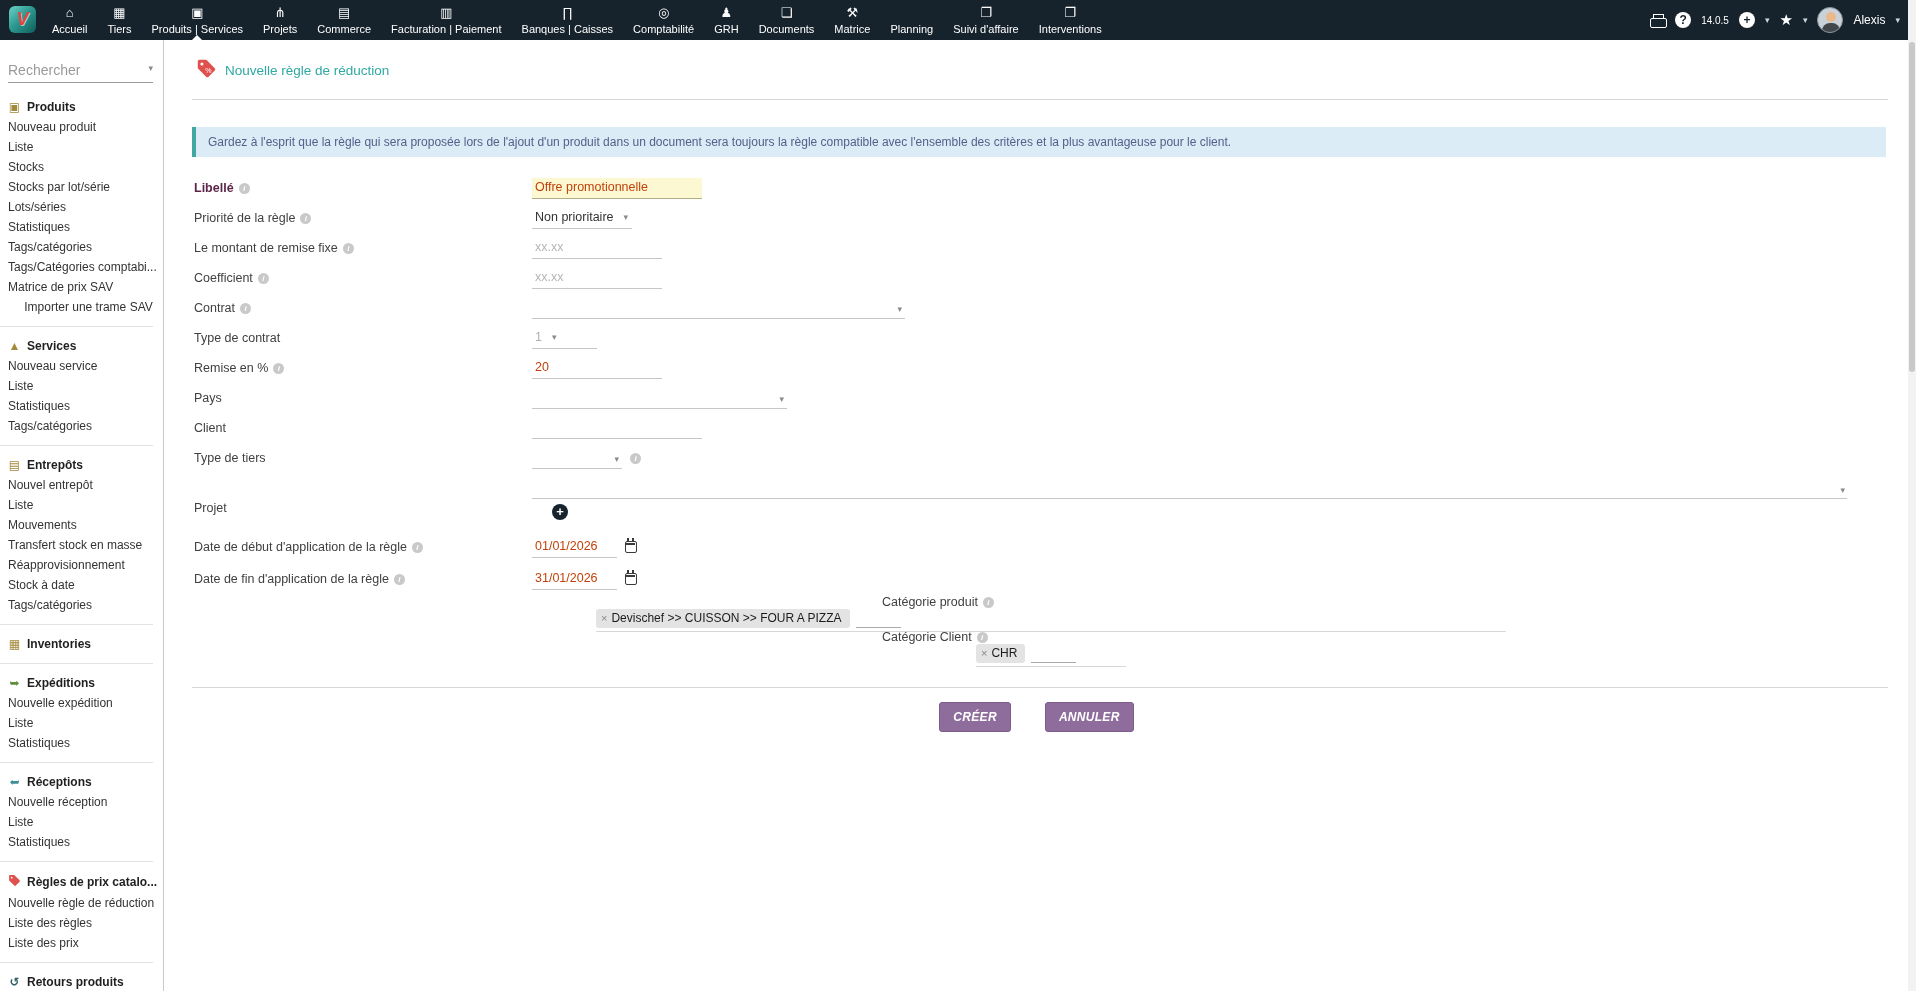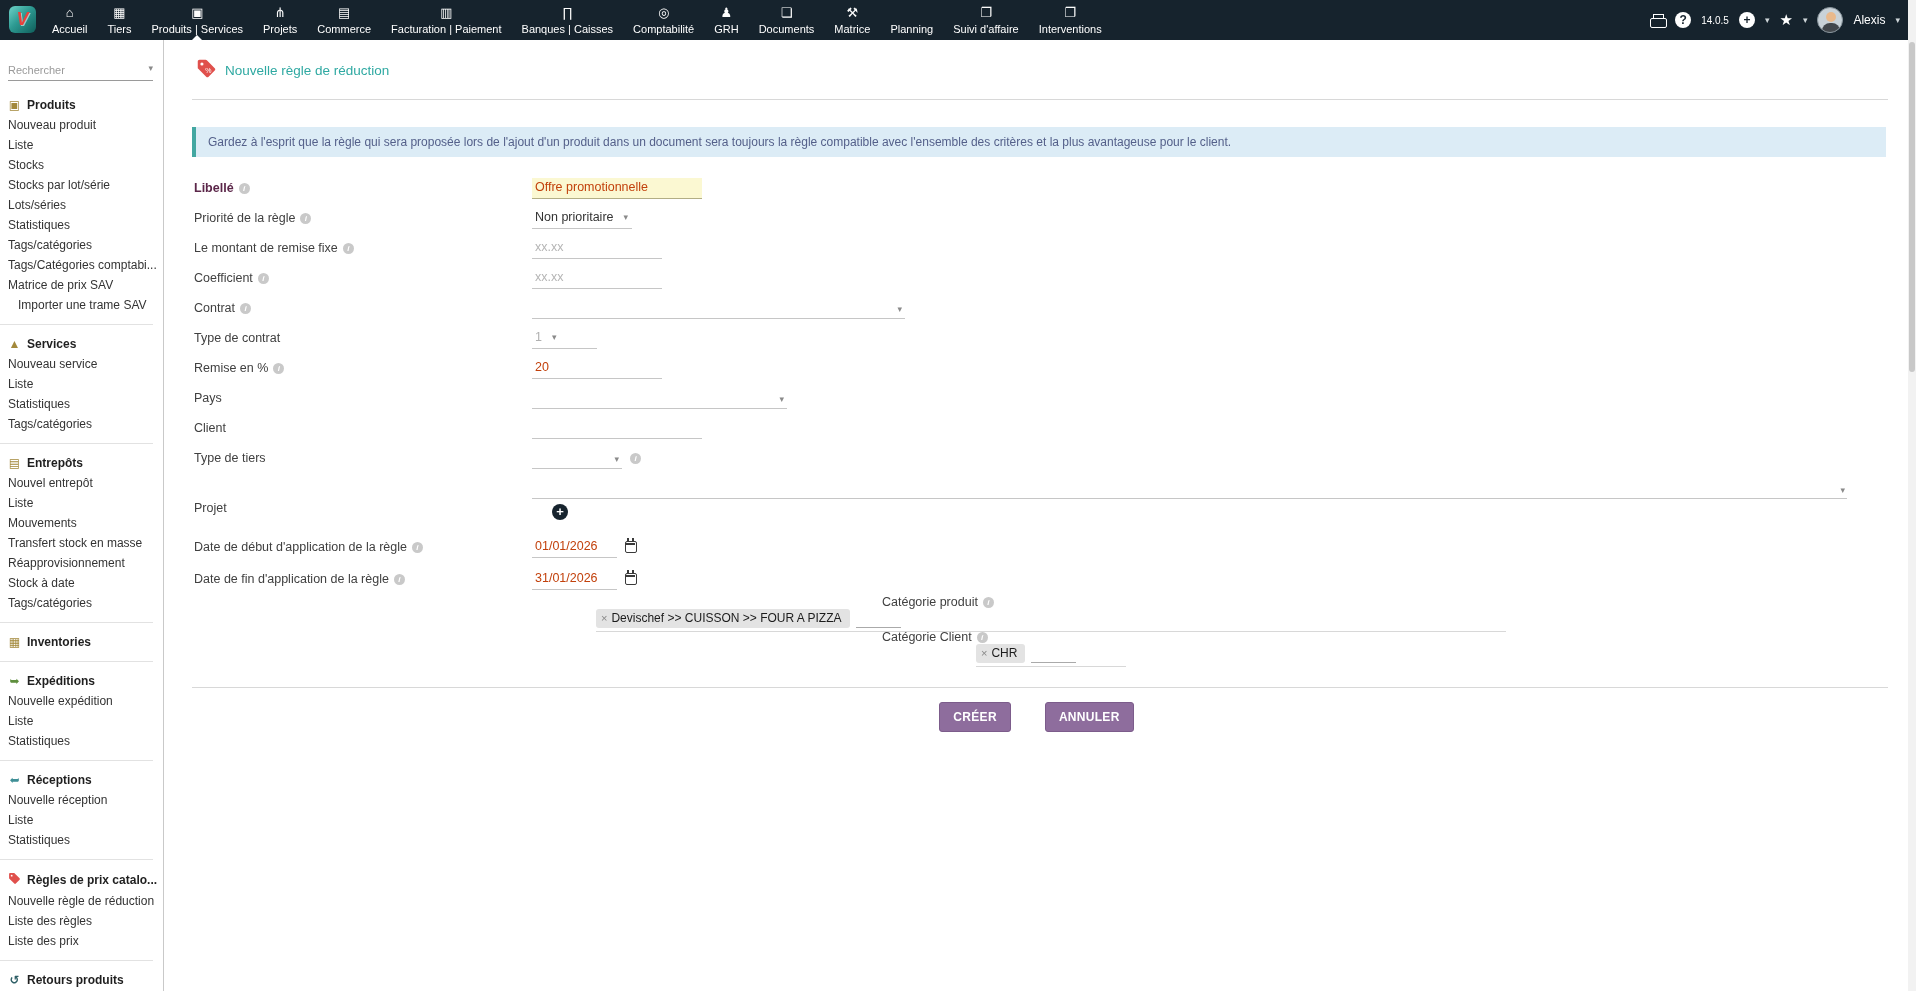--- a/index.html
+++ b/index.html
@@ -48,34 +48,34 @@
   .username { font-size:12px; }
 
   
   .vscroll { position:absolute; right:0; top:0; width:8px; height:991px; background:#f2f2f2; z-index:6; }
   .vthumb { margin:42px 1px 0; width:6px; height:330px; background:#c8c8c8; border-radius:3px; }
 
   
   .sidebar { position:absolute; left:0; top:40px; width:164px; height:951px;
     border-right:1px solid #c9c9c9; background:#fff; overflow:hidden; }
   .sb-search { margin:20px 10px 0 8px; position:relative; border-bottom:1px solid #9a9a9a; }
-  .sb-search input { width:100%; border:none; outline:none; font-size:11px; color:#444;
+  .sb-search input { width:100%; border:none; outline:none; font-size:14px; color:#444;
     padding:2px 14px 4px 0; background:transparent;
     font-family:"Liberation Sans","DejaVu Sans",sans-serif; }
   .sb-search input::placeholder { color:#9a9a9a; }
   .sb-search .arr { position:absolute; right:0; top:3px; font-size:9px; color:#8a8a8a; }
   .sb-div { border-top:1px solid #e2e2e2; margin:9px 10px 9px 0; }
   .sb-head { display:flex; align-items:center; gap:6px; padding:3px 4px 3px 8px;
     font-size:12px; font-weight:bold; color:#1f1f1f; cursor:pointer; white-space:nowrap; }
   .sbi { font-size:12px; width:13px; text-align:center; }
   .gold { color:#a3893b; } .green { color:#5f8f3e; } .teal { color:#3f8f96; } .dark { color:#2e5f66; }
   .flip { display:inline-block; transform:scaleX(-1); }
   .sb-item { display:block; font-size:12px; color:#333; padding:3px 4px 3px 8px;
     text-decoration:none; cursor:pointer; white-space:nowrap; }
-  .sb-item.indent { padding-left:18px; }
+  .sb-item.indent { padding-left:18px;text-align:center; }
   .sb-sec { margin-top:2px; }
   .i-box2::before{content:"▣"} .i-dome::before{content:"▲"} .i-wh::before{content:"▤"}
   .i-stack::before{content:"▦"} .i-ship::before{content:"➥"} .i-return::before{content:"↺"}
 
   
   .main { position:absolute; left:165px; top:40px; width:1743px; height:951px;
     background:#fff; overflow:hidden; }
   .titlebar { display:flex; align-items:center; gap:8px; margin:18px 0 0 31px; }
   .page-title { color:#2fa9a2; font-size:13.5px; }
   .tdivider { border-top:1px solid #d8d8d8; margin:16px 20px 0 27px; }
@@ -126,21 +126,21 @@
   .chipfield.w910 { width:910px; } .chipfield.w150 { width:150px; }
   .chip { background:#e3e3e3; border-radius:3px; padding:2px 8px 3px 5px; font-size:12px;
     color:#1c1c1c; display:inline-flex; align-items:center; gap:4px; white-space:nowrap; }
   .chip .x { color:#888; font-size:11px; cursor:pointer; }
   .stub { width:45px; border-bottom:1px solid #aaa; height:14px; margin-left:6px; }
 
   .bdivider { border-top:1px solid #d8d8d8; margin:22px 20px 0 27px; }
   .btnrow { display:flex; justify-content:center; gap:34px; margin-top:14px; }
   .btn { background:#8e6d9d; border:1px solid #7c5c8b; color:#fff; font-weight:bold;
     font-size:12px; letter-spacing:.3px; padding:7px 13px; border-radius:3px; cursor:pointer;
-    font-family:"Liberation Sans","DejaVu Sans",sans-serif; }
+    font-family:"Liberation Sans","DejaVu Sans",sans-serif;font-style:italic; }
 </style>
 </head>
 <body>
 
 <div class="topnav">
   <div class="logo">V</div>
   <div class="nav-left">
     <div class="nav-item">
       <span class="ni i-home"></span>
       <span class="nlabel">Accueil</span>

